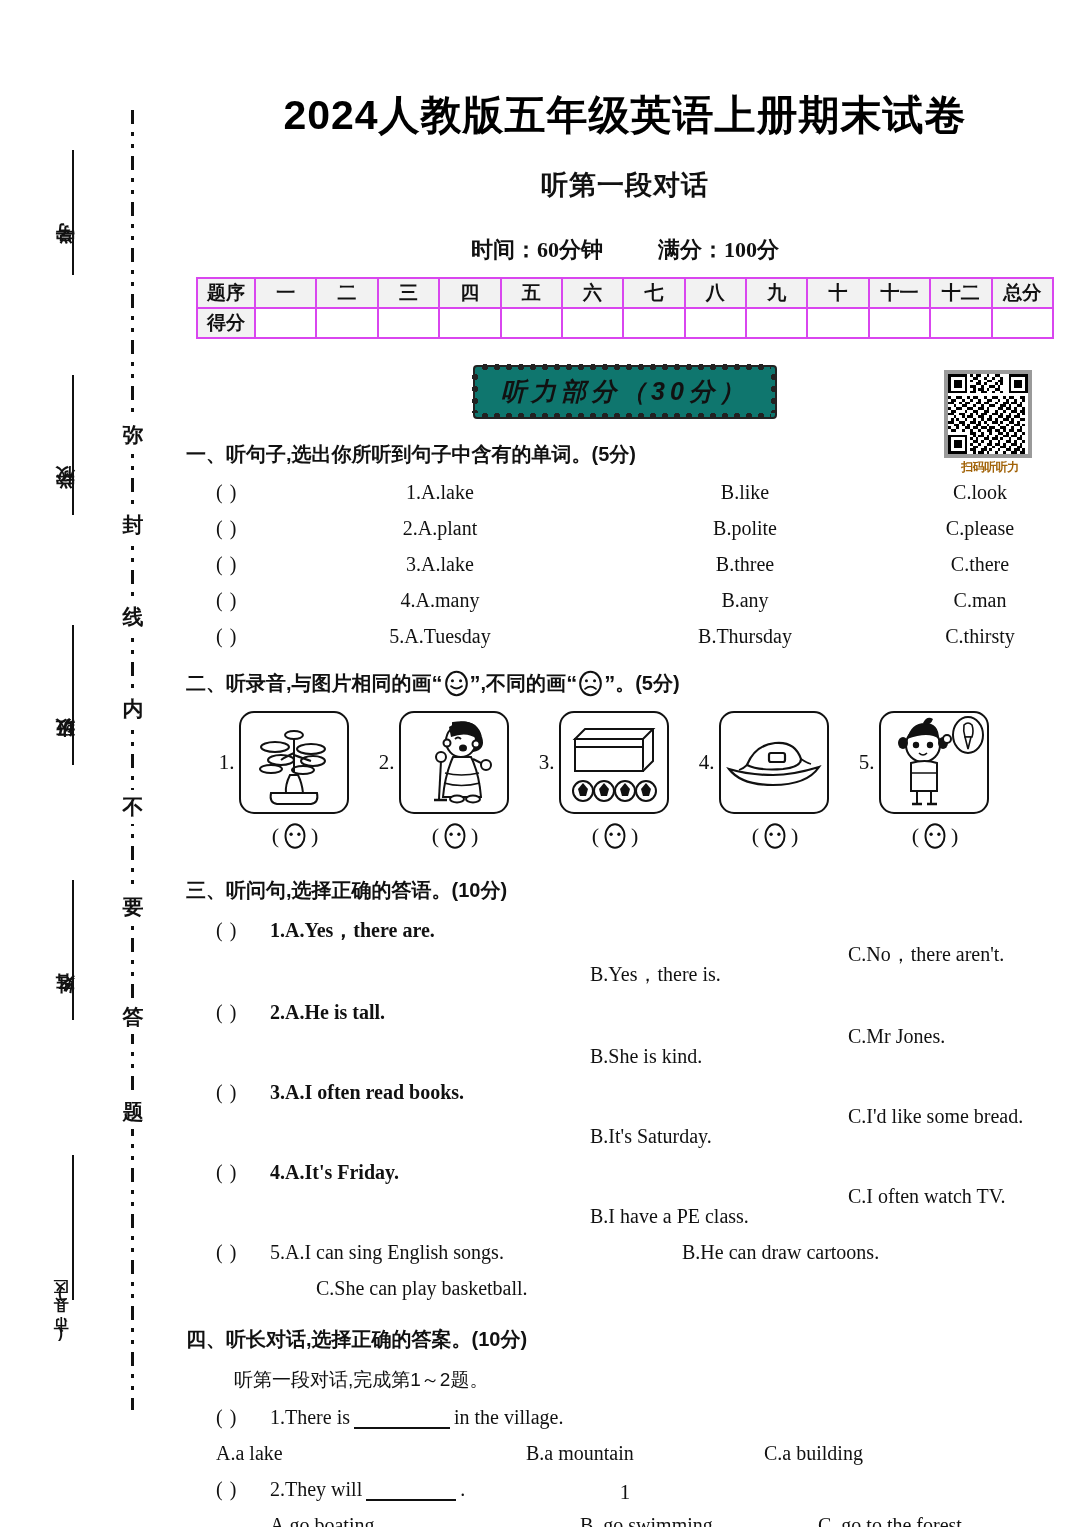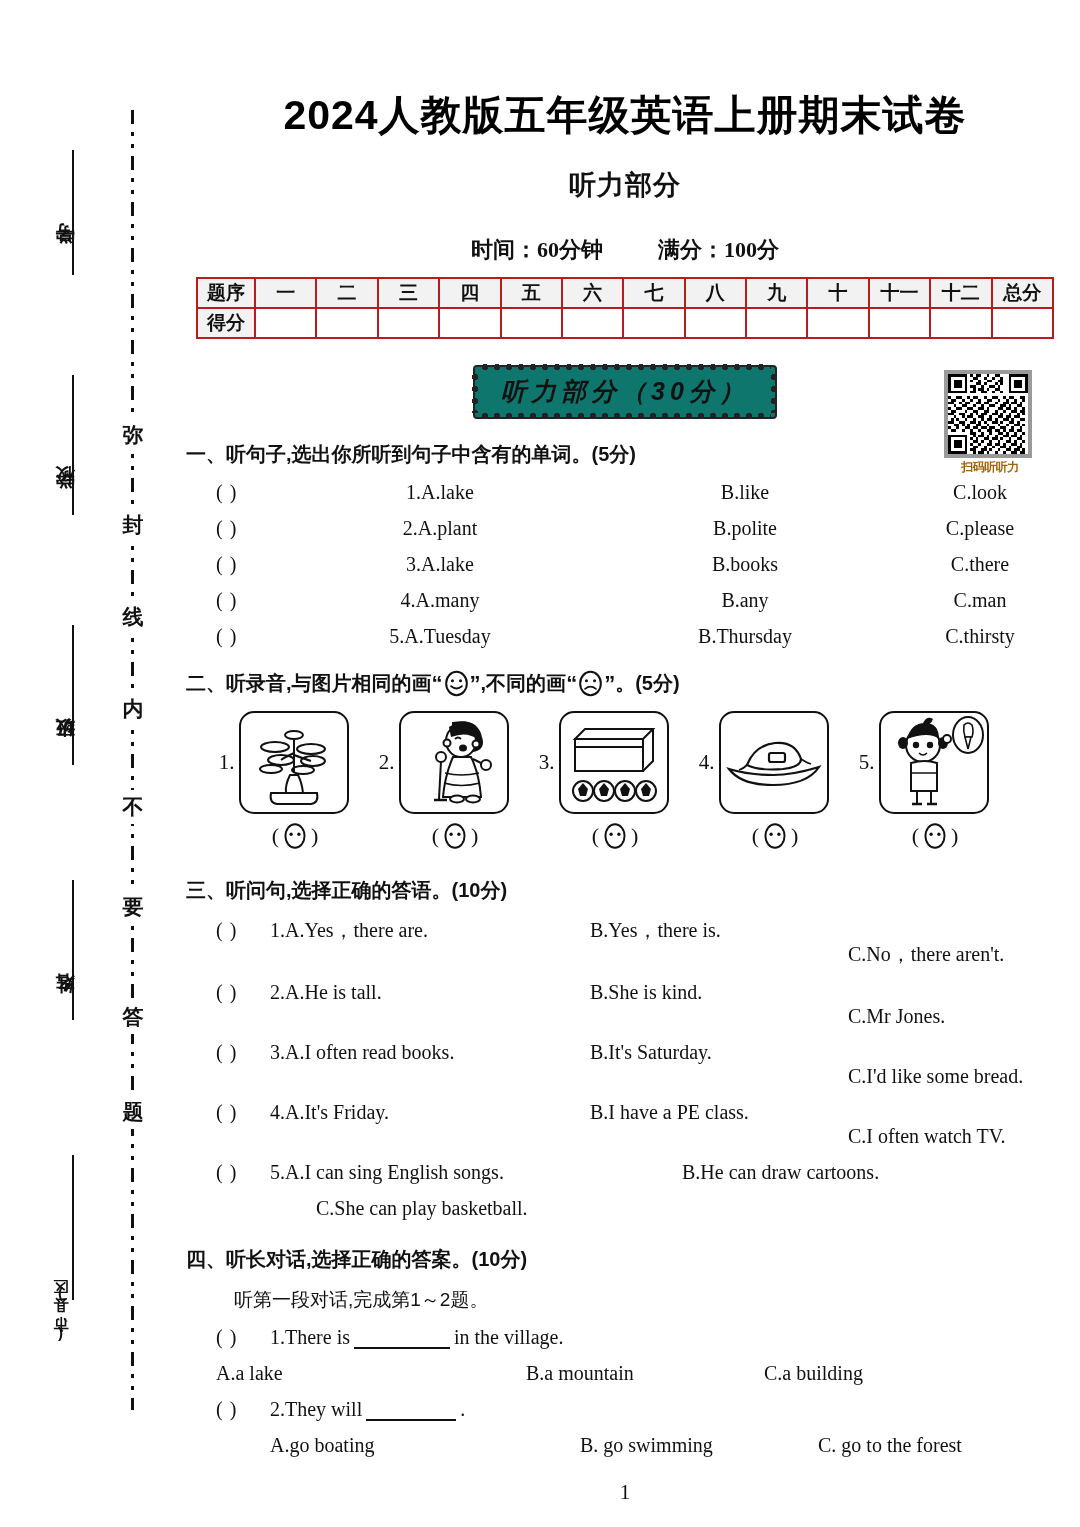--- a/index.html
+++ b/index.html
@@ -90,21 +90,21 @@
   .meta-line .gap { display:inline-block; width:44px; }
 
   
   .score-table-wrap { margin-top:12px; padding:0 26px 0 26px; }
   table.score-table {
     border-collapse:collapse;
     width:100%;
     table-layout:fixed;
   }
   table.score-table td {
-    border:2px solid #b91c1c;
+    border:2px solid #d946ef;
     height:30px;
     text-align:center;
     vertical-align:middle;
     font-family:"Liberation Sans", sans-serif;
     font-weight:bold;
     font-size:19px;
     padding:0;
   }
   table.score-table td.rowhead { width:58px; background:#f2f2f2; }
   table.score-table tr.head td { background:#f2f2f2; }
@@ -175,22 +175,22 @@
     min-width:96px;
     border-bottom:2px solid #111;
     height:18px;
     margin:0 4px;
     vertical-align:bottom;
   }
   .blank-line.short { min-width:90px; }
 
   
   .cols3 { display:flex; width:830px; }
-  .c1 { width:320px; flex:none; }
-  .c2 { width:258px; flex:none; }
+  .c1 { width:320px; flex:none;font-weight:bold; }
+  .c2 { width:258px; flex:none;margin-top:44px; }
   .c3 { flex:1;margin-top:24px; }
 
   
   .cols1 { display:flex; width:830px;text-align:center; }
   .cols1 .a { width:340px; flex:none; }
   .cols1 .b { width:270px; flex:none; }
   .cols1 .c { flex:1; }
 
   
   #pic-strip {
@@ -256,21 +256,21 @@
   <div class="seal-vert-char" style="top:692px;">内</div>
   <div class="seal-vert-char" style="top:790px;">不</div>
   <div class="seal-vert-char" style="top:890px;">要</div>
   <div class="seal-vert-char" style="top:1000px;">答</div>
   <div class="seal-vert-char" style="top:1095px;">题</div>
 </div>
 
 <div id="sheet">
 
   <div class="main-title">2024人教版五年级英语上册期末试卷</div>
-  <div class="sub-title">听力部分</div>
+  <div class="sub-title">听第一段对话</div>
 
   <div class="meta-line">
     <span>时间：60分钟</span>
     <span class="gap"></span>
     <span>满分：100分</span>
   </div>
 
   <div class="score-table-wrap">
     <table class="score-table">
       <tbody>
@@ -557,21 +557,21 @@
       <div class="cols1">
         <span class="a"><span>2.</span><span class="opt">A.plant</span></span>
         <span class="b opt">B.polite</span>
         <span class="c opt">C.please</span>
       </div>
     </div>
   <div class="q-row">
       <span class="q-paren">(        )</span>
       <div class="cols1">
         <span class="a"><span>3.</span><span class="opt">A.lake</span></span>
-        <span class="b opt">B.books</span>
+        <span class="b opt">B.three</span>
         <span class="c opt">C.there</span>
       </div>
     </div>
   <div class="q-row">
       <span class="q-paren">(        )</span>
       <div class="cols1">
         <span class="a"><span>4.</span><span class="opt">A.many</span></span>
         <span class="b opt">B.any</span>
         <span class="c opt">C.man</span>
       </div>

